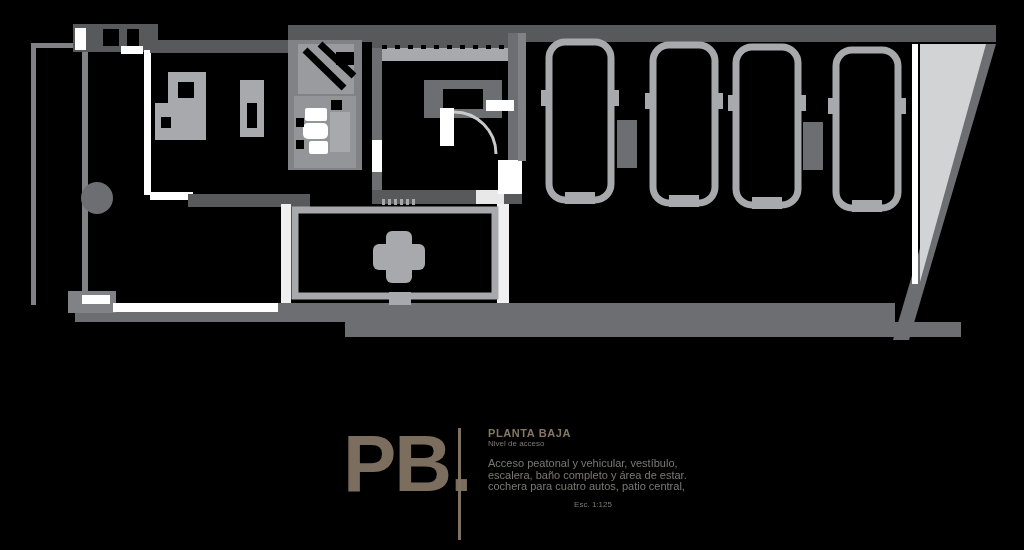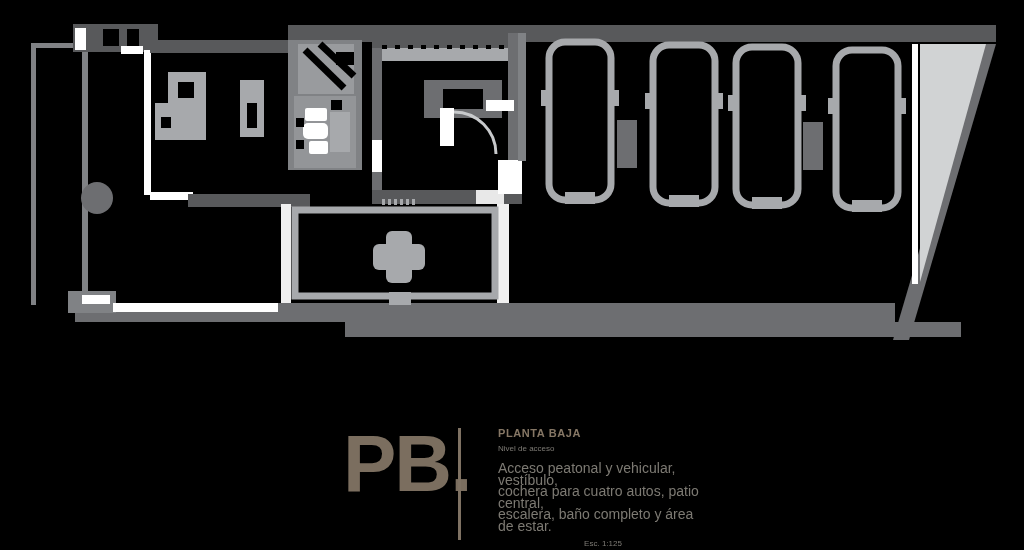--- a/index.html
+++ b/index.html
@@ -15,27 +15,27 @@
   .caption{position:absolute;left:0;top:0;width:1024px;height:550px;pointer-events:none;}
   .pb-label{
     position:absolute;left:343px;top:424px;
     font-size:80px;font-weight:700;line-height:1;
     color:#7b6e5f;letter-spacing:-2px;
   }
   .caption-divider{
     position:absolute;left:458px;top:428px;width:3px;height:112px;
     background:#7f7263;
   }
-  .caption-col{position:absolute;left:498px;top:427px;width:210px;}
+  .caption-col{position:absolute;left:488px;top:427px;width:210px;}
   .caption-title{
     font-size:11px;font-weight:700;letter-spacing:0.6px;
     color:#867765;text-transform:uppercase;
   }
-  .caption-subtitle{margin-top:5px;font-size:8px;color:#7e7b75;}
-  .caption-desc{margin-top:10px;font-size:14px;line-height:11.5px;color:#7d7a73;}
+  .caption-subtitle{font-size:8px;color:#7e7b75;}
+  .caption-desc{margin-top:10px;font-size:11px;line-height:11.5px;color:#7d7a73;}
   .caption-footnote{margin-top:7px;font-size:8px;color:#7e7b75;text-align:center;}
 </style>
 </head>
 <body>
 
 <div class="plan-wrap">
 <svg width="1024" height="550" viewBox="0 0 1024 550">
 
   <g>
     <rect x="288" y="25" width="708" height="17" fill="#58595b"></rect>
@@ -161,18 +161,18 @@
 </div>
 
 <div class="caption">
   <div class="pb-label">PB.</div>
   <div class="caption-divider"></div>
   <div class="caption-col">
     <div class="caption-title">PLANTA BAJA</div>
     <div class="caption-subtitle">Nivel de acceso</div>
     <div class="caption-desc">
       <div>Acceso peatonal y vehicular, vestíbulo,</div>
+      <div>escalera, baño completo y área de estar.</div>
       <div>cochera para cuatro autos, patio central,</div>
-      <div>escalera, baño completo y área de estar.</div>
     </div>
     <div class="caption-footnote">Esc. 1:125</div>
   </div>
 </div>
 
 </body></html>

